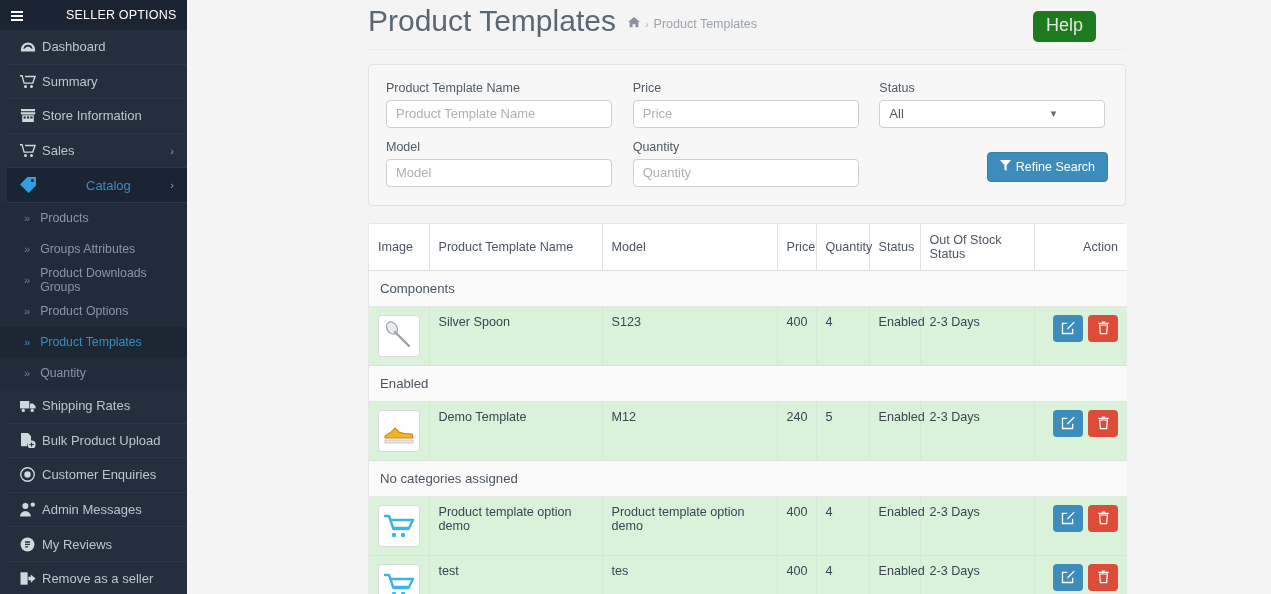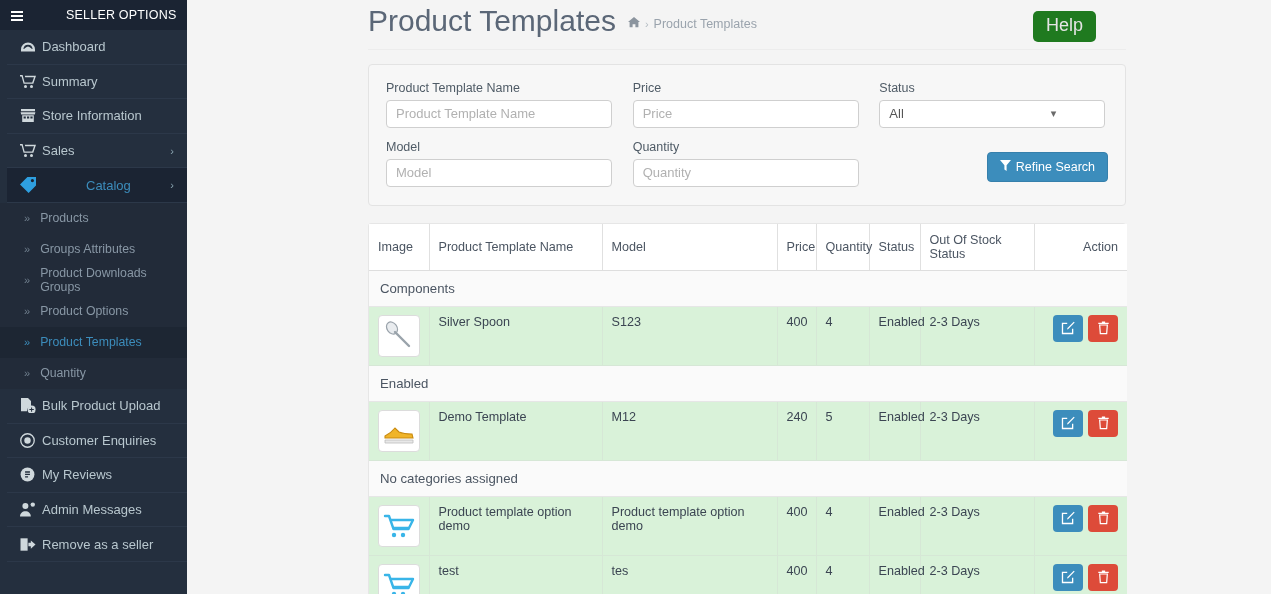--- a/index.html
+++ b/index.html
@@ -307,55 +307,65 @@
         <span>Product Templates</span>
       </div>
       <div class="sub-item">
         <span class="arw">»</span>
         <span>Quantity</span>
       </div>
     </div>
   <div id="nav-bottom">
       <div class="nav-item">
         <span class="ico">
+          <svg width="16" height="14" viewBox="0 0 16 14">
+            <path fill="currentColor" d="M0 2h9.3v7.6H0zM10 4.4h3l2.6 2.9v2.3H10z"></path>
+            <circle cx="3.3" cy="11.4" r="1.7" fill="currentColor"></circle>
+            <circle cx="12.2" cy="11.4" r="1.7" fill="currentColor"></circle>
+          </svg>
+        </span>
+        <span>Shipping Rates</span>
+      </div>
+      <div class="nav-item">
+        <span class="ico">
           <svg width="16" height="15" viewBox="0 0 16 15">
             <path fill="currentColor" d="M1 0h7l3 3v5.4A4.4 4.4 0 007 13.2H1z"></path>
             <circle cx="11.6" cy="11.6" r="4" fill="currentColor"></circle>
             <path fill="#242f3e" d="M11.1 9.4h1v1.7h1.7v1h-1.7v1.7h-1v-1.7H9.4v-1h1.7z"></path>
           </svg>
         </span>
         <span>Bulk Product Upload</span>
       </div>
       <div class="nav-item">
         <span class="ico">
           <svg width="15" height="15" viewBox="0 0 16 16">
             <circle cx="8" cy="8" r="7.2" fill="none" stroke="currentColor" stroke-width="1.4"></circle>
             <circle cx="8" cy="8" r="3.4" fill="currentColor"></circle>
           </svg>
         </span>
         <span>Customer Enquiries</span>
       </div>
       <div class="nav-item">
         <span class="ico">
-          <svg width="15" height="15" viewBox="0 0 16 16">
-            <circle cx="8" cy="8" r="7.4" fill="currentColor"></circle>
-            <path fill="#242f3e" d="M5.4 4.6h5.2v1.4H5.4zM5.4 7.2h5.2v1.4H5.4zM5.4 9.8h3.2v1.4H5.4z"></path>
-          </svg>
-        </span>
-        <span>My Reviews</span>
-      </div>
-      <div class="nav-item">
-        <span class="ico">
           <svg width="16" height="15" viewBox="0 0 16 15">
             <circle cx="5.4" cy="4" r="3" fill="currentColor"></circle>
             <path fill="currentColor" d="M0 14.4c0-3.2 2.4-5.2 5.4-5.2s5.4 2 5.4 5.2z"></path>
             <circle cx="12.8" cy="2.6" r="2.2" fill="currentColor"></circle>
           </svg>
         </span>
         <span>Admin Messages</span>
+      </div>
+      <div class="nav-item">
+        <span class="ico">
+          <svg width="15" height="15" viewBox="0 0 16 16">
+            <circle cx="8" cy="8" r="7.4" fill="currentColor"></circle>
+            <path fill="#242f3e" d="M5.4 4.6h5.2v1.4H5.4zM5.4 7.2h5.2v1.4H5.4zM5.4 9.8h3.2v1.4H5.4z"></path>
+          </svg>
+        </span>
+        <span>My Reviews</span>
       </div>
       <div class="nav-item">
         <span class="ico">
           <svg width="16" height="15" viewBox="0 0 16 16">
             <path fill="currentColor" d="M0 1.4h7.6v13.2H0z"></path>
             <path fill="currentColor" d="M11 3.6L16 8l-5 4.4v-2.6H8.4V6.2H11z"></path>
           </svg>
         </span>
         <span>Remove as a seller</span>
       </div>

